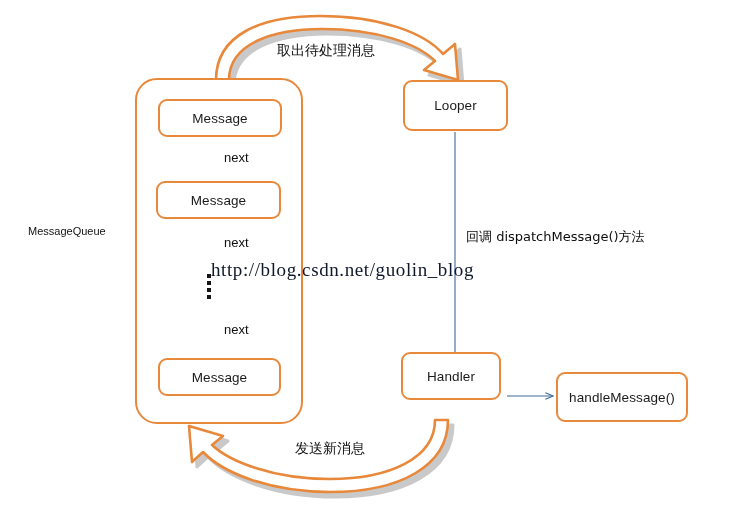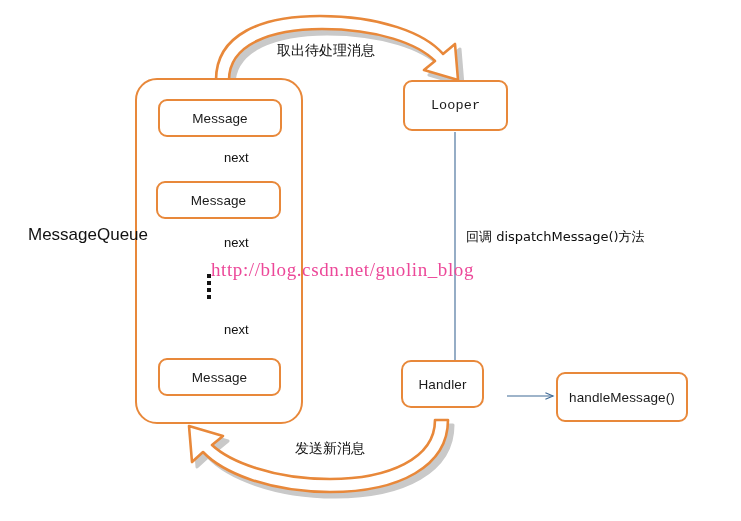--- a/index.html
+++ b/index.html
@@ -37,42 +37,42 @@
     color: #1a1a1a;
     letter-spacing: 0.1px;
   }
   .node.container {
     border-radius: 22px;
     border-width: 2.6px;
     display: block;
   }
   .plain-label {
     position: absolute;
-    font-size: 17px;
+    font-size: 11px;
     color: #111111;
     white-space: nowrap;
   }
   .edge-label {
     position: absolute;
     font-size: 13px;
     color: #111111;
     white-space: nowrap;
   }
   .cn-label {
     position: absolute;
     font-size: 14px;
     color: #0d0d0d;
     white-space: nowrap;
     font-family: "DejaVu Sans", sans-serif;
   }
   .watermark {
     position: absolute;
     font-family: "Liberation Serif", "DejaVu Serif", serif;
     font-size: 19px;
-    color: #ec4899;
+    color: #0f172a;
     letter-spacing: 0.6px;
     white-space: nowrap;
     pointer-events: none;
   }
   .ellipsis-dots {
     position: absolute;
     width: 4px;
     display: flex;
     flex-direction: column;
     gap: 3px;
@@ -166,23 +166,23 @@
 
   <div class="node" style="left:158px; top:358px; width:123px; height:38px;">Message</div>
 
   <div class="ellipsis-dots" style="left:207px; top:274px;">
     <i></i>
       <i></i>
       <i></i>
       <i></i>
   </div>
 
-  <div class="node" style="left:403px; top:80px; width:105px; height:51px;font-family:Liberation Mono, monospace;">Looper</div>
+  <div class="node" style="left:403px; top:80px; width:105px; height:51px;">Looper</div>
 
-  <div class="node" style="left:401px; top:360px; width:83px; height:48px;border-radius:10px;">Handler</div>
+  <div class="node" style="left:401px; top:352px; width:100px; height:48px;">Handler</div>
 
   <div class="node" style="left:556px; top:372px; width:132px; height:50px;">handleMessage()</div>
 
   <div class="edge-label" style="left:224px; top:150px;">next</div>
 
   <div class="edge-label" style="left:224px; top:235px;">next</div>
 
   <div class="edge-label" style="left:224px; top:322px;">next</div>
 
   <div class="cn-label" style="left:466px; top:228px; font-size:13px;">回调 dispatchMessage()方法</div>

